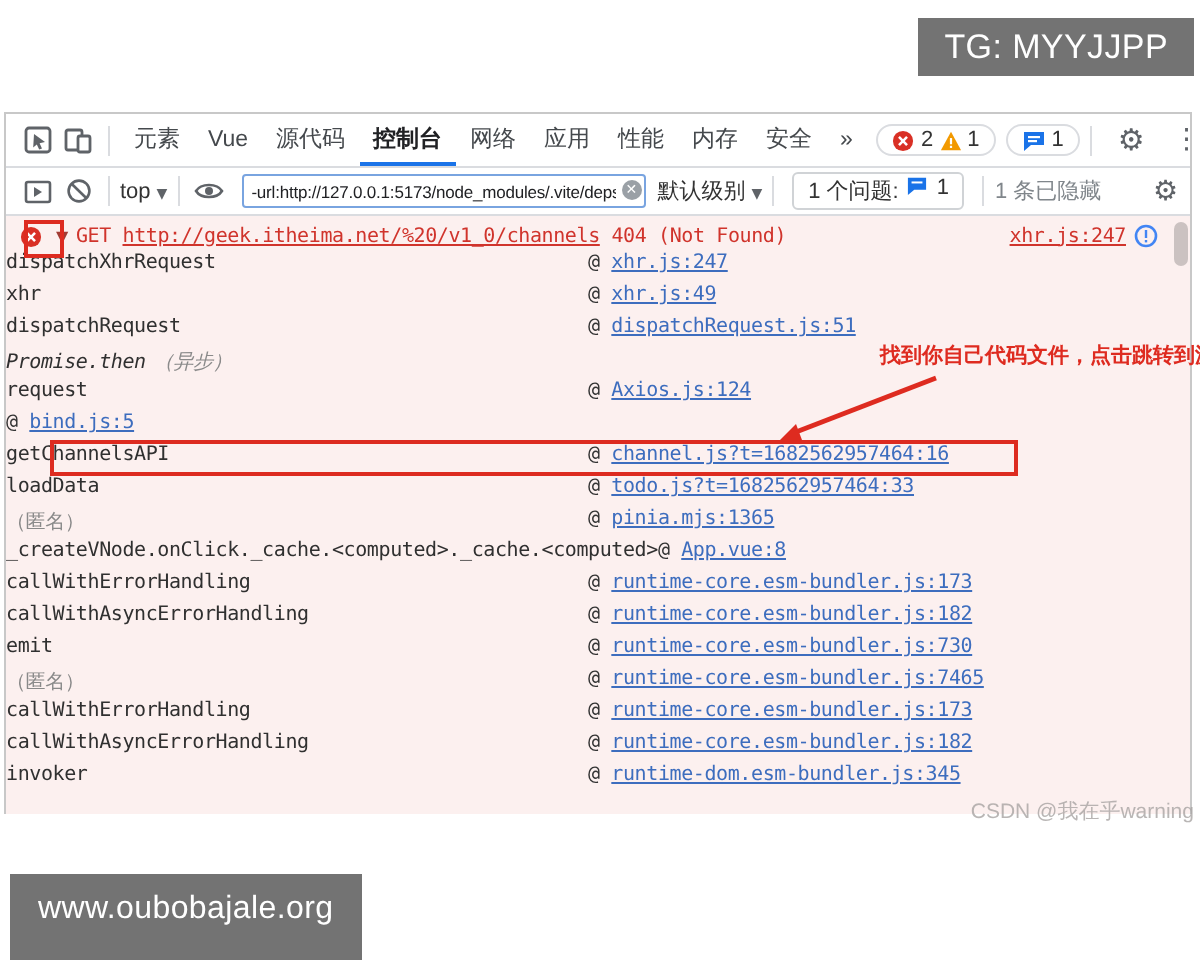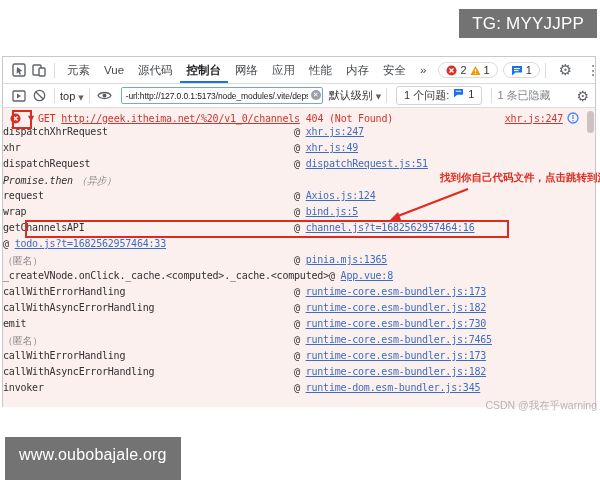--- a/index.html
+++ b/index.html
@@ -243,28 +243,28 @@
           <span><span class="at">@ </span><a class="lnk">dispatchRequest.js:51</a></span>
         </div>
         <div class="srow">
           <span class="left-col"><span class="fn it">Promise.then</span><span class="sfx">（异步）</span></span>
         </div>
         <div class="srow">
           <span class="left-col"><span class="fn">request</span></span>
           <span><span class="at">@ </span><a class="lnk">Axios.js:124</a></span>
         </div>
         <div class="srow">
-          <span class="left-col"><span class="fn">wrap</span></span>
           <span><span class="at">@ </span><a class="lnk">bind.js:5</a></span>
         </div>
         <div class="srow hl">
           <span class="left-col"><span class="fn">getChannelsAPI</span></span>
           <span><span class="at">@ </span><a class="lnk">channel.js?t=1682562957464:16</a></span>
         </div>
         <div class="srow">
+          <span class="left-col"><span class="fn">loadData</span></span>
           <span><span class="at">@ </span><a class="lnk">todo.js?t=1682562957464:33</a></span>
         </div>
         <div class="srow">
           <span class="left-col"><span class="fn muted">（匿名）</span></span>
           <span><span class="at">@ </span><a class="lnk">pinia.mjs:1365</a></span>
         </div>
         <div class="srow">
           <span class="left-col"><span class="fn">_createVNode.onClick._cache.&lt;computed&gt;._cache.&lt;computed&gt;</span></span>
           <span><span class="at">@ </span><a class="lnk">App.vue:8</a></span>
         </div>

